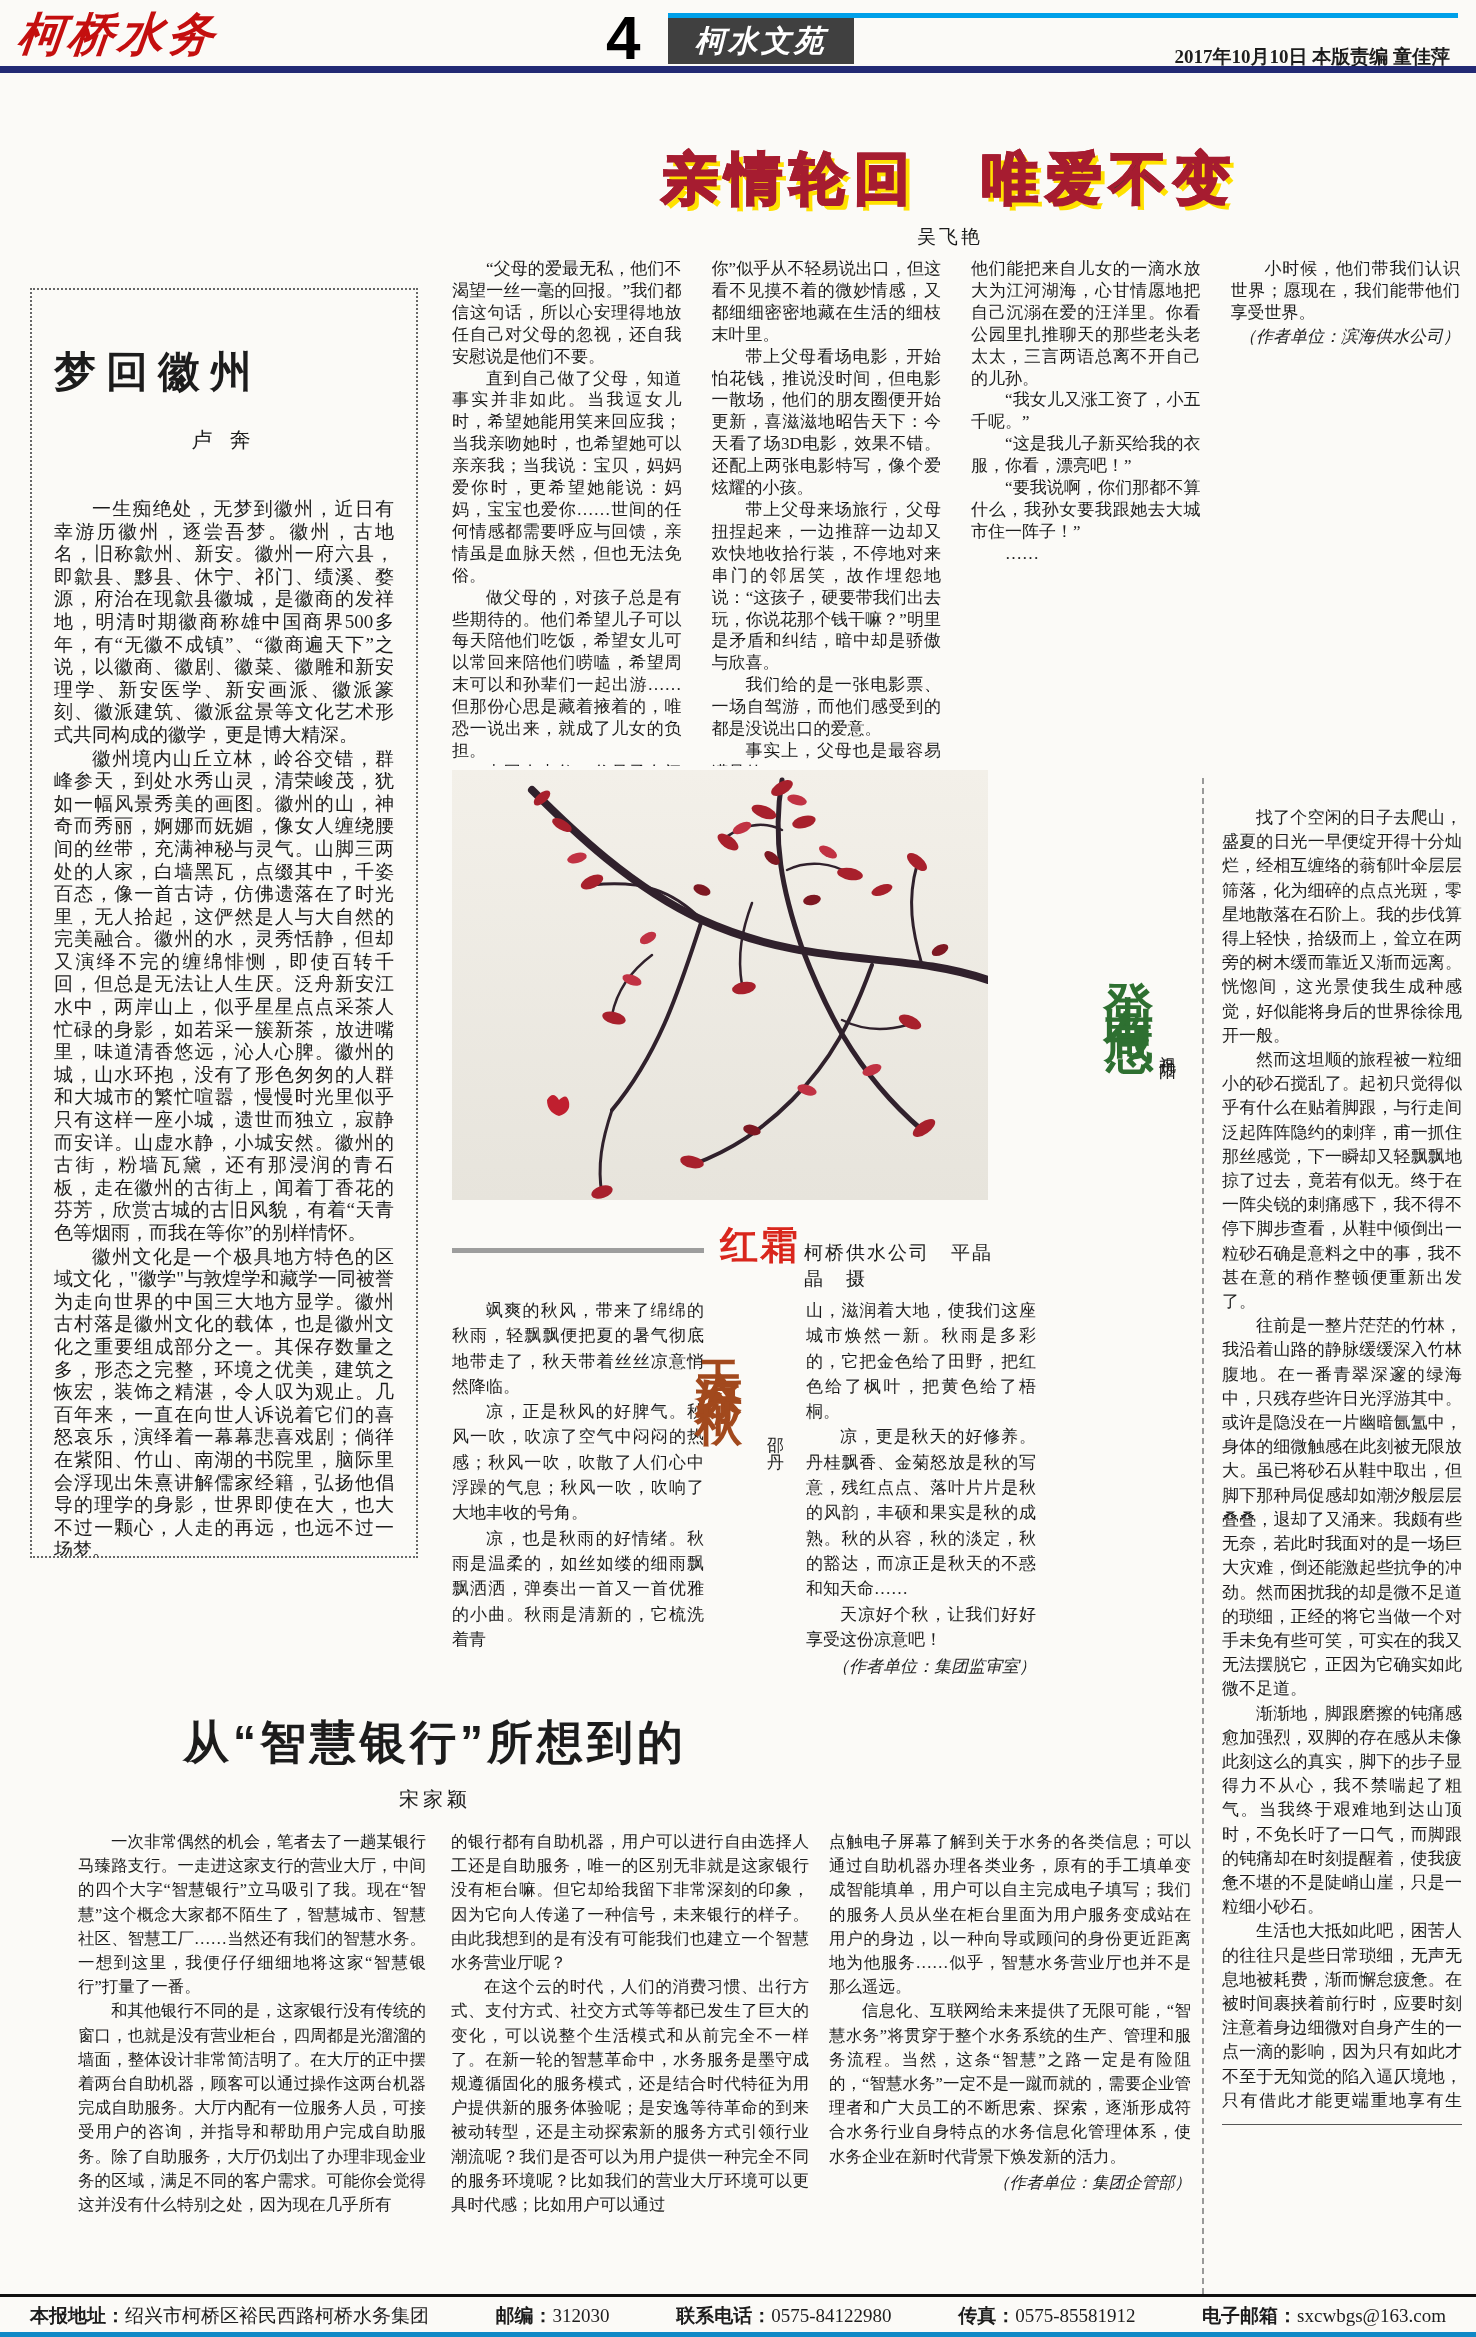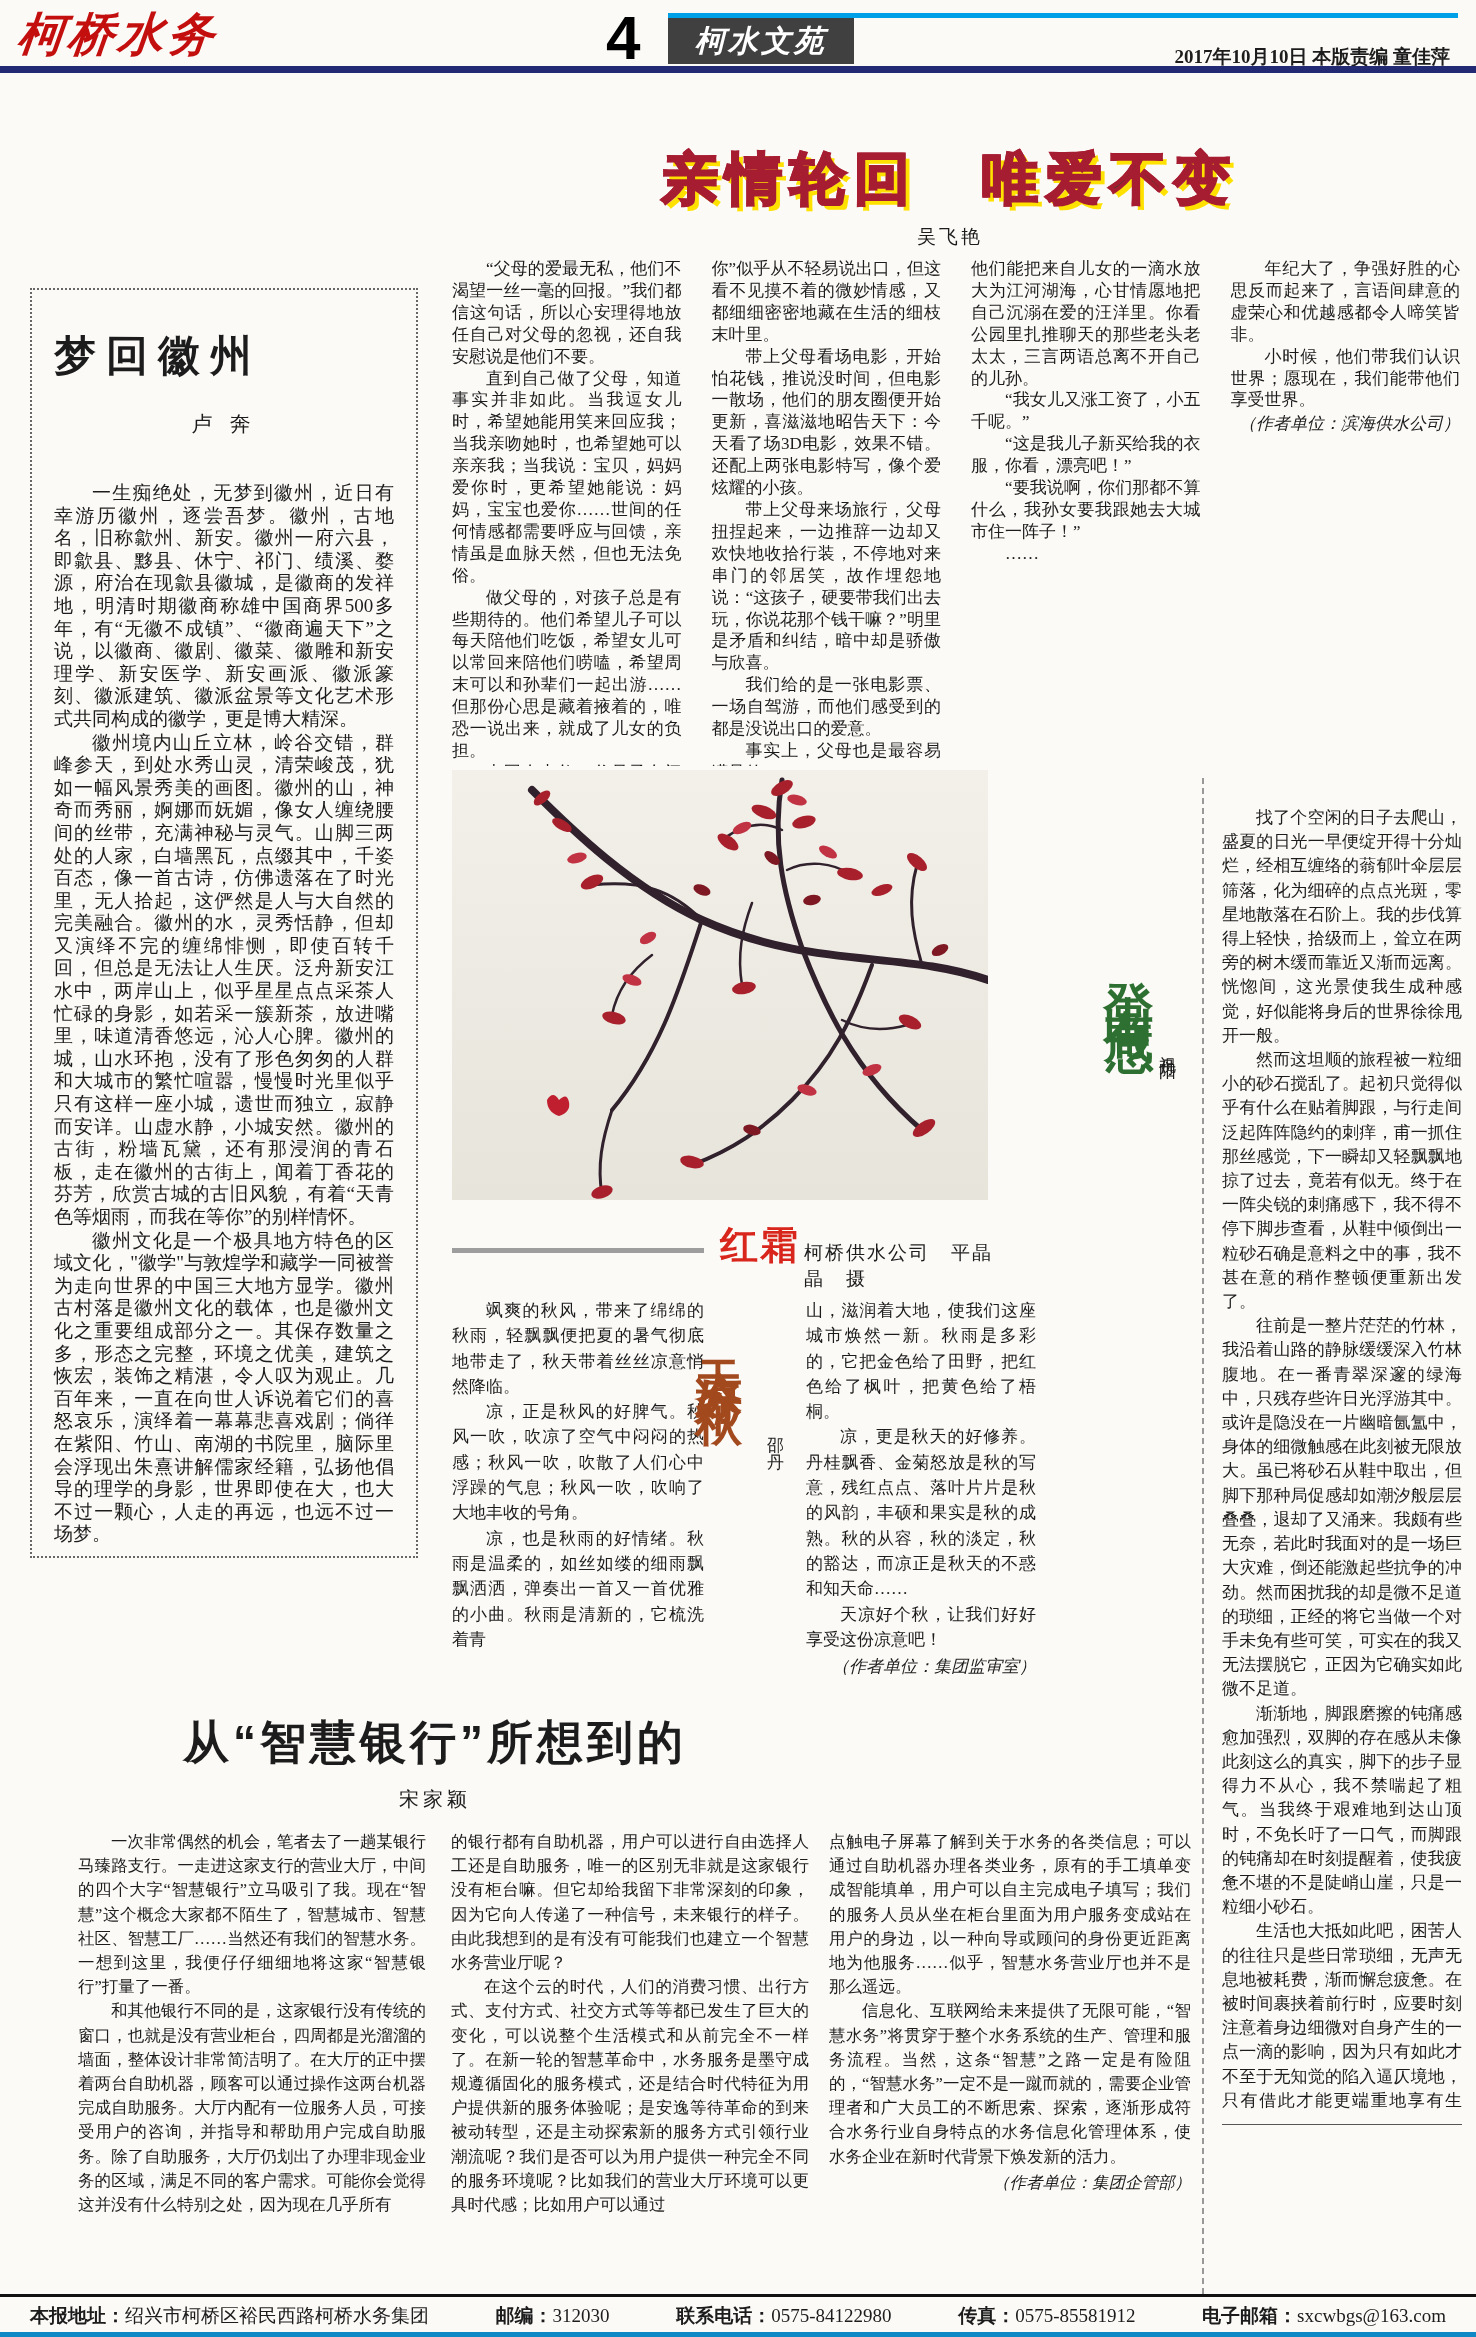--- a/index.html
+++ b/index.html
@@ -23,21 +23,21 @@
   #aff-author{left:440px;top:224px;width:1020px;text-align:center;font-size:19px;letter-spacing:3px;}
   #aff-cols{left:452px;top:258px;width:1008px;height:508px;display:flex;gap:30px;overflow:hidden;}
   .aff-col{flex:1 1 0;font-size:17px;line-height:21.9px;text-align:justify;overflow:hidden;}
   .para{margin:0;text-indent:2em;}
   .para.cont{text-indent:0;}
   .unit{margin:2px 0 0;text-align:right;font-style:italic;}
   
   #dream-box{left:30px;top:288px;width:388px;height:1270px;border:2px dotted #666;box-sizing:border-box;
              padding:36px 22px 0 22px;overflow:hidden;}
   #dream-title{font-family:"Liberation Sans","DejaVu Sans",sans-serif;font-size:42px;font-weight:bold;
-               letter-spacing:10px;margin-top:2px;}
+               letter-spacing:10px;margin-top:18px;}
   #dream-author{text-align:center;font-size:21px;letter-spacing:6px;margin-top:26px;}
   #dream-body{margin-top:44px;font-size:19px;line-height:22.6px;text-align:justify;}
   #dream-body .para{margin-bottom:1px;}
   
   #photo{left:452px;top:770px;width:536px;height:430px;}
   #caption-row{left:452px;top:1226px;width:560px;height:46px;}
   #caption-rule{position:absolute;left:0;top:22px;width:252px;height:5px;background:#9d9d9d;}
   #caption-title{position:absolute;left:268px;top:-6px;font-size:38px;font-weight:bold;color:#d9261c;letter-spacing:2px;text-align:center;}
   #caption-credit{position:absolute;left:352px;top:14px;font-size:19px;letter-spacing:2px;}
   
@@ -97,21 +97,20 @@
       <p class="para">事实上，父母也是最容易满足的，</p>
     </div>
     <div class="aff-col">
       <p class="para cont">他们能把来自儿女的一滴水放大为江河湖海，心甘情愿地把自己沉溺在爱的汪洋里。你看公园里扎推聊天的那些老头老太太，三言两语总离不开自己的儿孙。</p>
       <p class="para">“我女儿又涨工资了，小五千呢。”</p>
       <p class="para">“这是我儿子新买给我的衣服，你看，漂亮吧！”</p>
       <p class="para">“要我说啊，你们那都不算什么，我孙女要我跟她去大城市住一阵子！”</p>
       <p class="para">……</p>
     </div>
     <div class="aff-col">
-      <p class="para">年纪大了，争强好胜的心思反而起来了，言语间肆意的虚荣心和优越感都令人啼笑皆非。</p>
       <p class="para">小时候，他们带我们认识世界；愿现在，我们能带他们享受世界。</p>
       <p class="unit">（作者单位：滨海供水公司）</p>
     </div>
   </div>
 
   <div class="abs" id="dream-box">
     <div id="dream-title">梦回徽州</div>
     <div id="dream-author">卢 奔</div>
     <div id="dream-body">
       <p class="para">一生痴绝处，无梦到徽州，近日有幸游历徽州，逐尝吾梦。徽州，古地名，旧称歙州、新安。徽州一府六县，即歙县、黟县、休宁、祁门、绩溪、婺源，府治在现歙县徽城，是徽商的发祥地，明清时期徽商称雄中国商界500多年，有“无徽不成镇”、“徽商遍天下”之说，以徽商、徽剧、徽菜、徽雕和新安理学、新安医学、新安画派、徽派篆刻、徽派建筑、徽派盆景等文化艺术形式共同构成的徽学，更是博大精深。</p>

